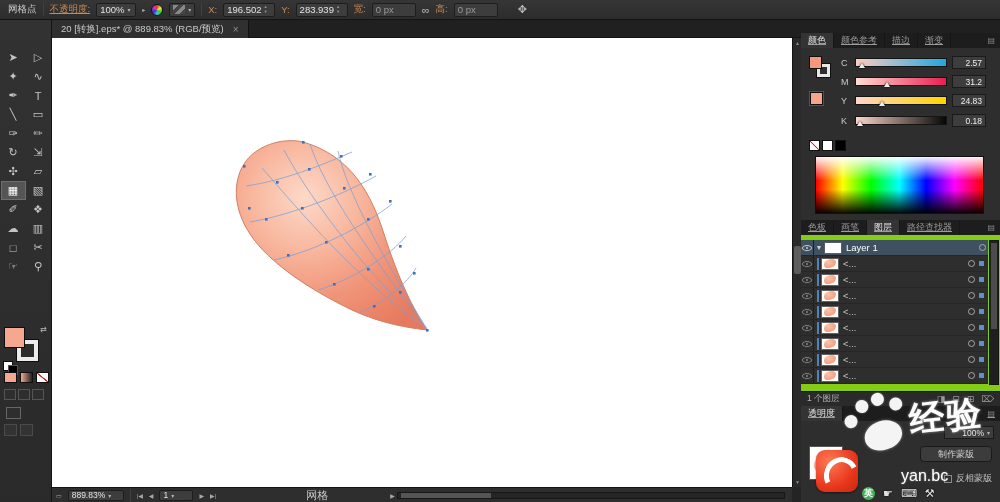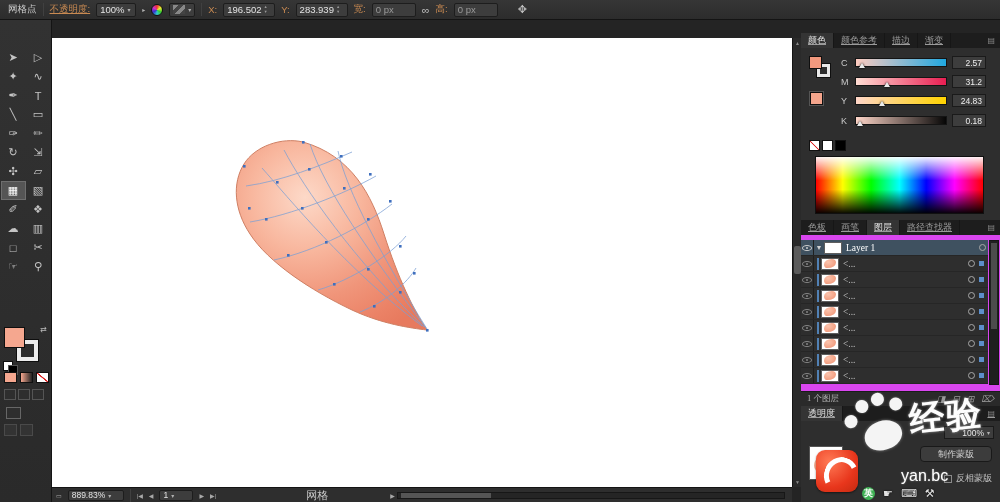--- a/index.html
+++ b/index.html
@@ -78,21 +78,21 @@
   .minisw{position:absolute;left:8px;top:92px;display:flex;gap:2px;}
   .msw{width:11px;height:11px;border:1px solid #111;}
   .msw.none{background:linear-gradient(to top right,#fff 44%,#d22 47%,#d22 53%,#fff 56%);}
   .msw.white{background:#fff;}
   .msw.black{background:#000;}
   .spectrum{position:absolute;left:14px;right:16px;top:108px;height:58px;border:1px solid #101010;
     background:linear-gradient(to bottom,rgba(255,255,255,.95) 0%,rgba(255,255,255,0) 42%,rgba(0,0,0,0) 58%,rgba(0,0,0,.95) 100%),
     linear-gradient(to right,#f00,#ff0 16%,#0f0 33%,#0ff 50%,#00f 66%,#f0f 83%,#f00 100%);}
 
   .mtabs{top:187px;}
-  .layers{position:absolute;top:202px;left:0;right:0;height:171px;background:#d946ef;font-family:Liberation Serif, serif;}
+  .layers{position:absolute;top:202px;left:0;right:0;height:171px;background:#84cc16;}
   .lrow{height:16px;display:flex;align-items:center;border-bottom:1px solid #262626;background:#2e2e2e;padding-right:2px;width:calc(100% - 12px);}
   .lrow.header{background:#3f5160;}
   .eyecol{width:13px;height:100%;border-right:1px solid #1f1f1f;display:flex;align-items:center;justify-content:center;flex:none;}
   .eye{width:10px;height:6px;border:1px solid #cbcbcb;border-radius:50%;position:relative;}
   .eye::after{content:"";position:absolute;left:3px;top:1px;width:2px;height:2px;background:#cbcbcb;border-radius:50%;}
   .eye.dim{opacity:.55;}
   .ccol{width:7px;display:flex;justify-content:center;flex:none;}
   .cbar{width:2px;height:12px;background:#5181b5;}
   .disc{width:10px;font-size:7px;color:#d0d0d0;text-align:center;flex:none;}
   .lthumb{width:18px;height:12px;background:#fff;border:1px solid #5e5e5e;flex:none;display:flex;}
@@ -179,20 +179,26 @@
       <span>0 px</span>
     </span>
     <span class="tbicon">∞</span>
     <span class="accent">高:</span>
     <span class="fld dim" style="width:44px">
       <span>0 px</span>
     </span>
     <span class="tbicon" style="margin-left:14px">✥</span>
   </div>
 
+  <div class="tabbar">
+    <div class="doctab">
+      <span>20 [转换].eps* @ 889.83% (RGB/预览)</span>
+      <span class="close">×</span>
+    </div>
+  </div>
 
   <div class="toolbar">
     <div class="tool-grid">
 
         <div class="tool">
           <span>➤</span>
         </div>
 
         <div class="tool">
           <span>▷</span>

